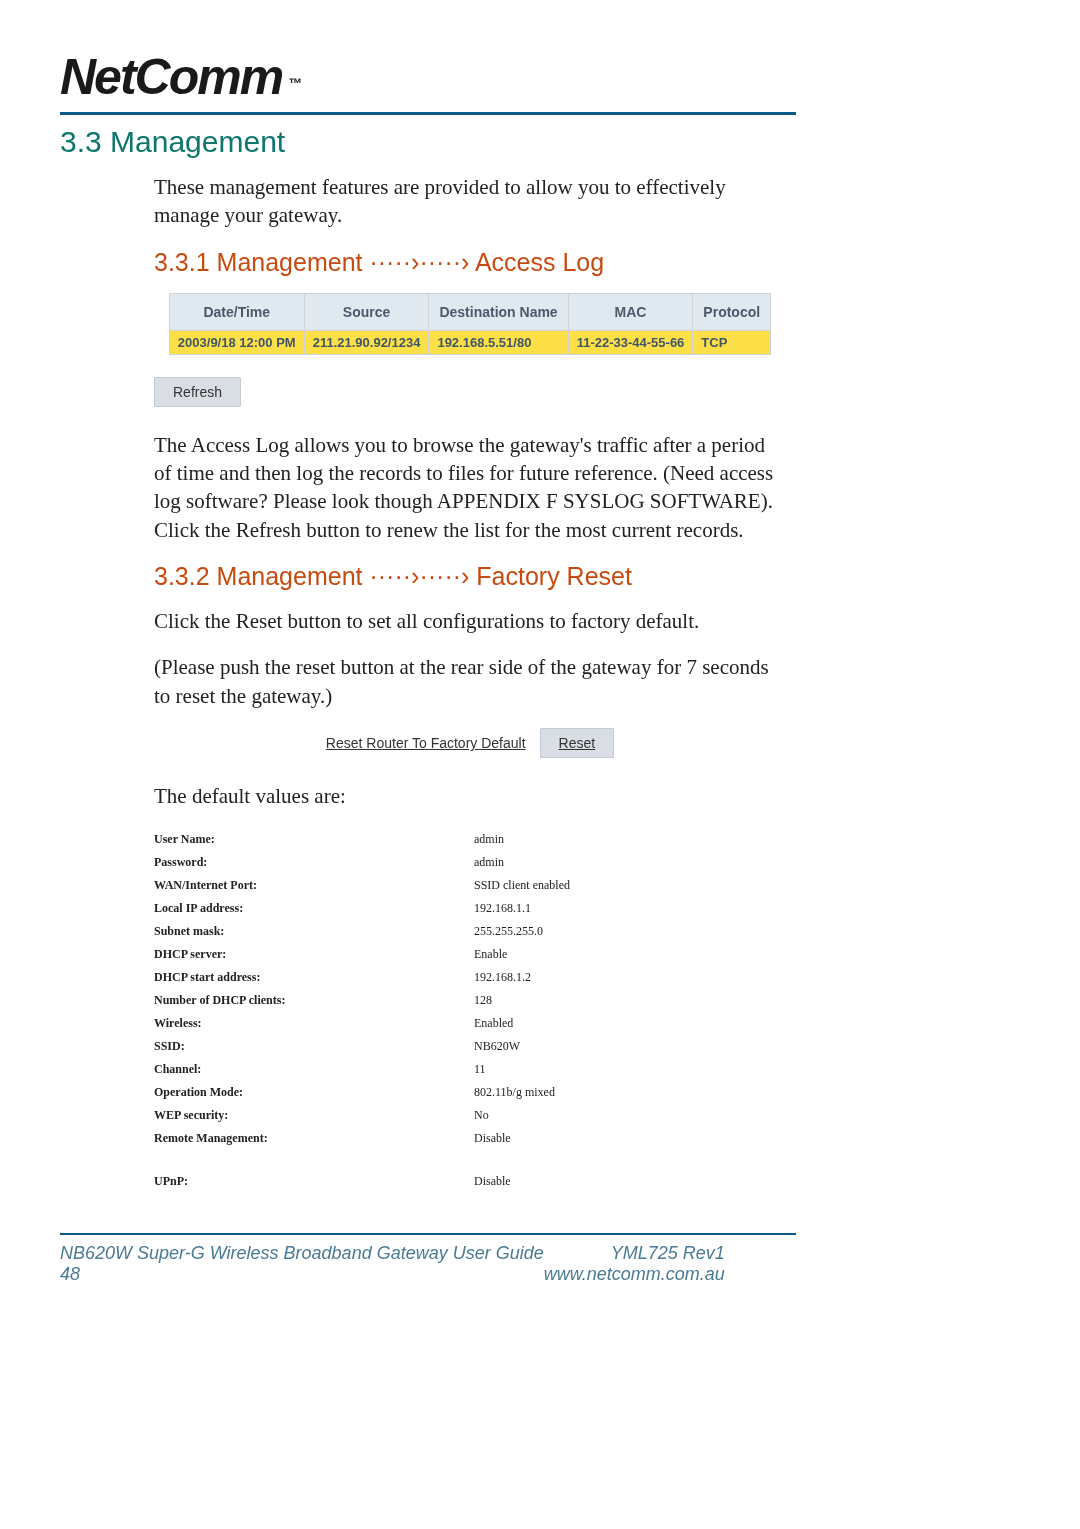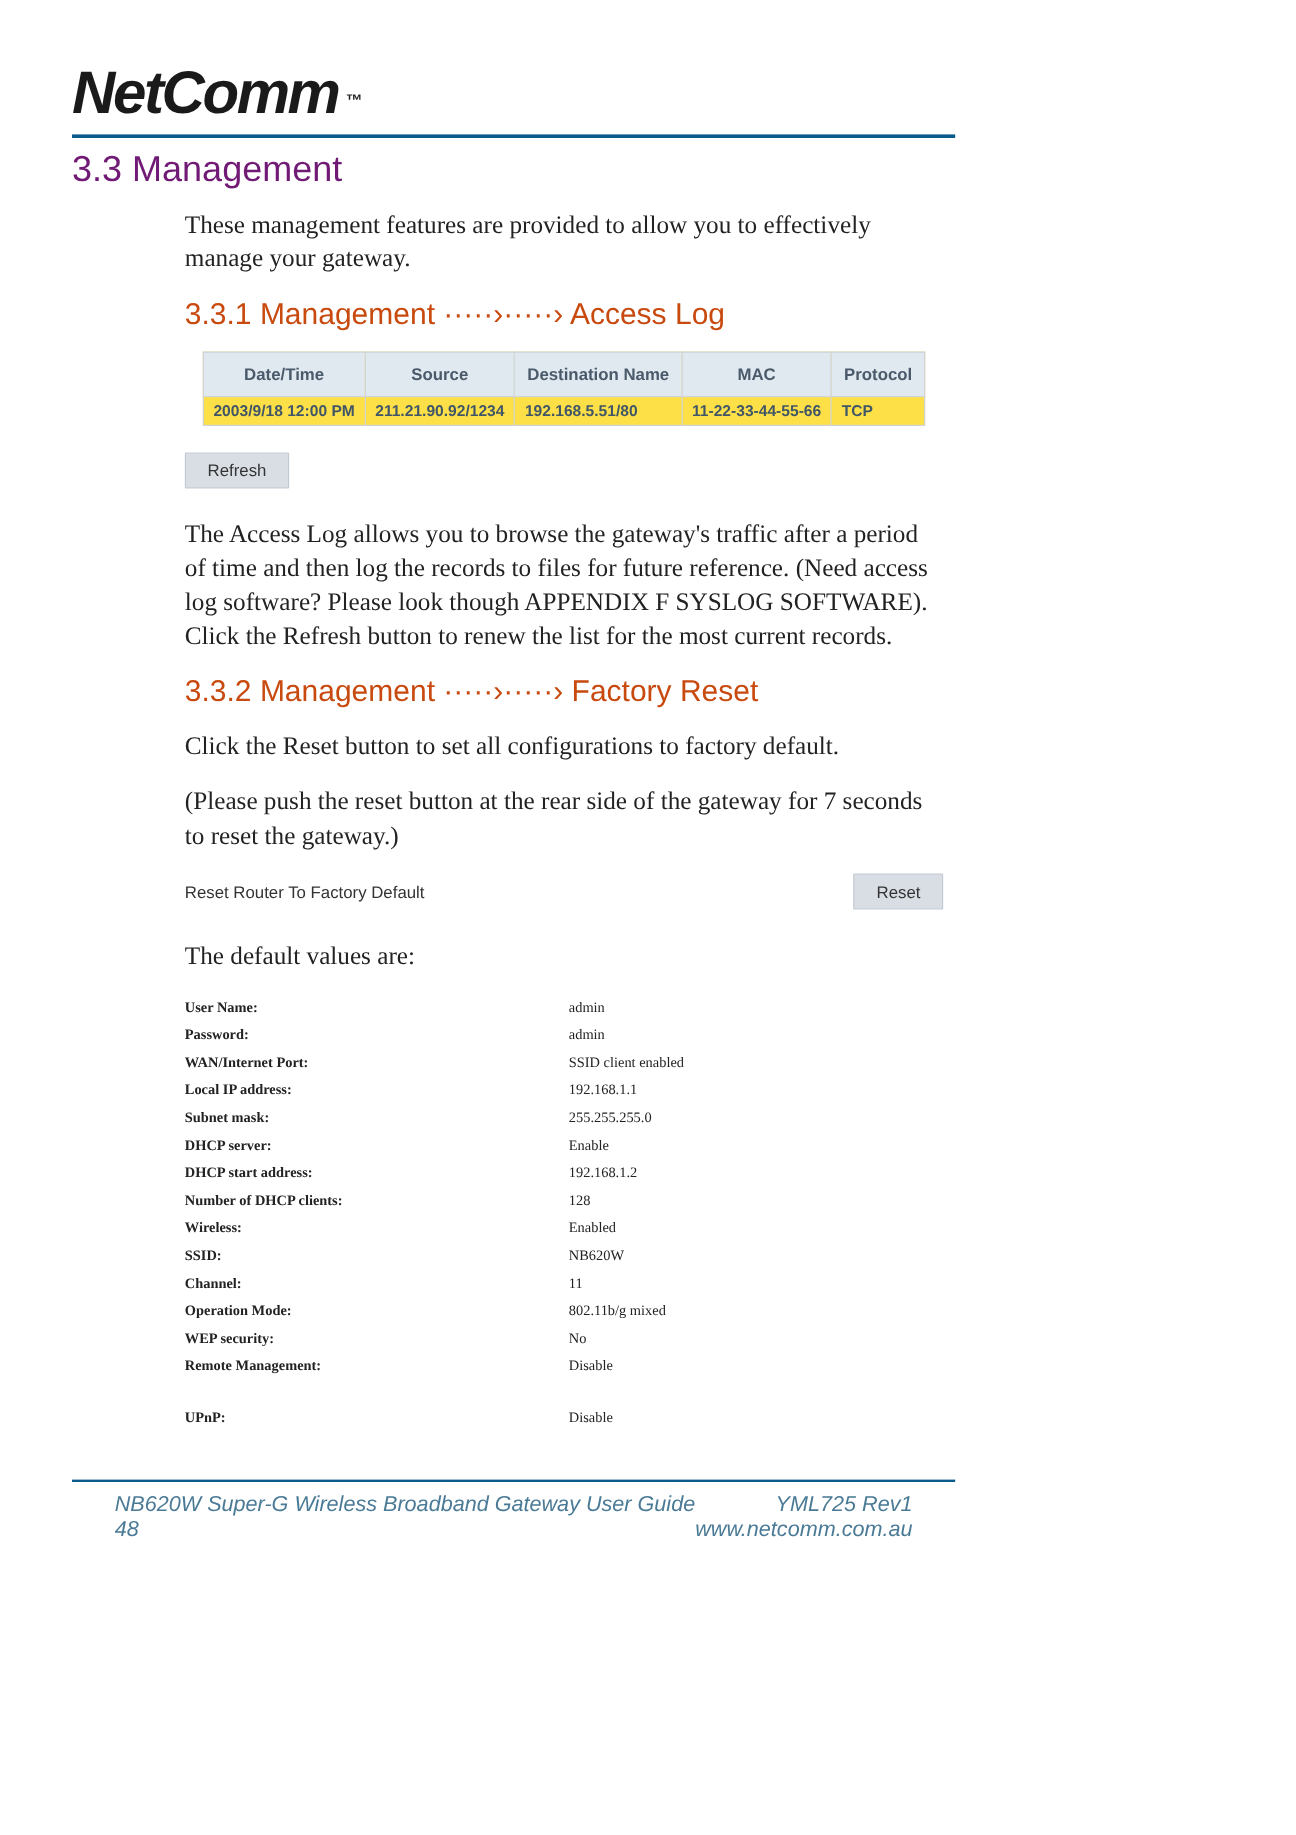--- a/index.html
+++ b/index.html
@@ -37,21 +37,21 @@
     margin-left: 6px;
     color: #1a1a1a;
   }
   .hr-top {
     border: 0;
     border-top: 3px solid #0a5a8a;
     margin: 4px 0 10px 0;
   }
   .sec-title {
     font-family: "Trebuchet MS", Verdana, sans-serif;
-    color: #701a75;
+    color: #0f766e;
     font-size: 30px;
     margin: 6px 0 14px 0;
     font-weight: 500;
   }
   .body-indent {
     margin-left: 94px;
     margin-right: 10px;
   }
   .body-text {
     font-size: 21px;
@@ -104,26 +104,27 @@
     color: #333;
     font-family: Arial, sans-serif;
     font-size: 14px;
     padding: 6px 18px;
     border: 1px solid #c5cbd3;
     border-radius: 1px;
   }
   .reset-row {
     display: flex;
     align-items: center;
-    justify-content: space-between;
+    justify-content: center;
     gap: 14px;
     margin: 14px 0 24px 0;
     font-family: Arial, sans-serif;
     font-size: 14px;
     color: #333;
+    text-decoration: underline;
   }
   
   .defaults {
     border-collapse: collapse;
     font-size: 12px;
   }
   .defaults td {
     padding: 4px 0;
     vertical-align: top;
   }
@@ -136,21 +137,21 @@
   }
   .gap td { height: 12px; }
   
   .footer-rule {
     border: 0;
     border-top: 2px solid #0a5a8a;
     margin: 40px 0 8px 0;
   }
   .footer-row {
     display: flex;
-    justify-content: center;
+    justify-content: flex-start;
     font-family: "Trebuchet MS", Verdana, sans-serif;
     font-style: italic;
     font-size: 18px;
     color: #4a7a95;
   }
   .footer-left, .footer-right {
     display: flex;
     flex-direction: column;
   }
   .footer-right { text-align: right; }

